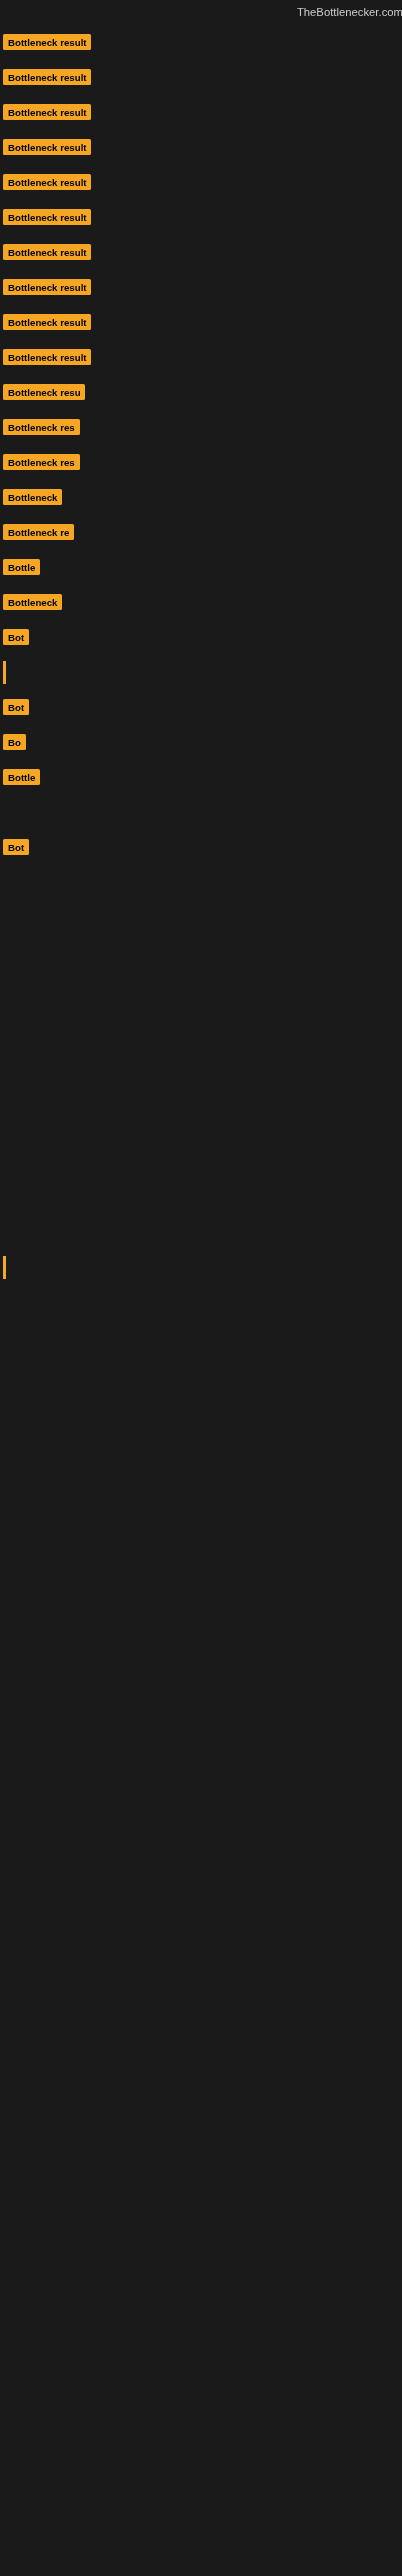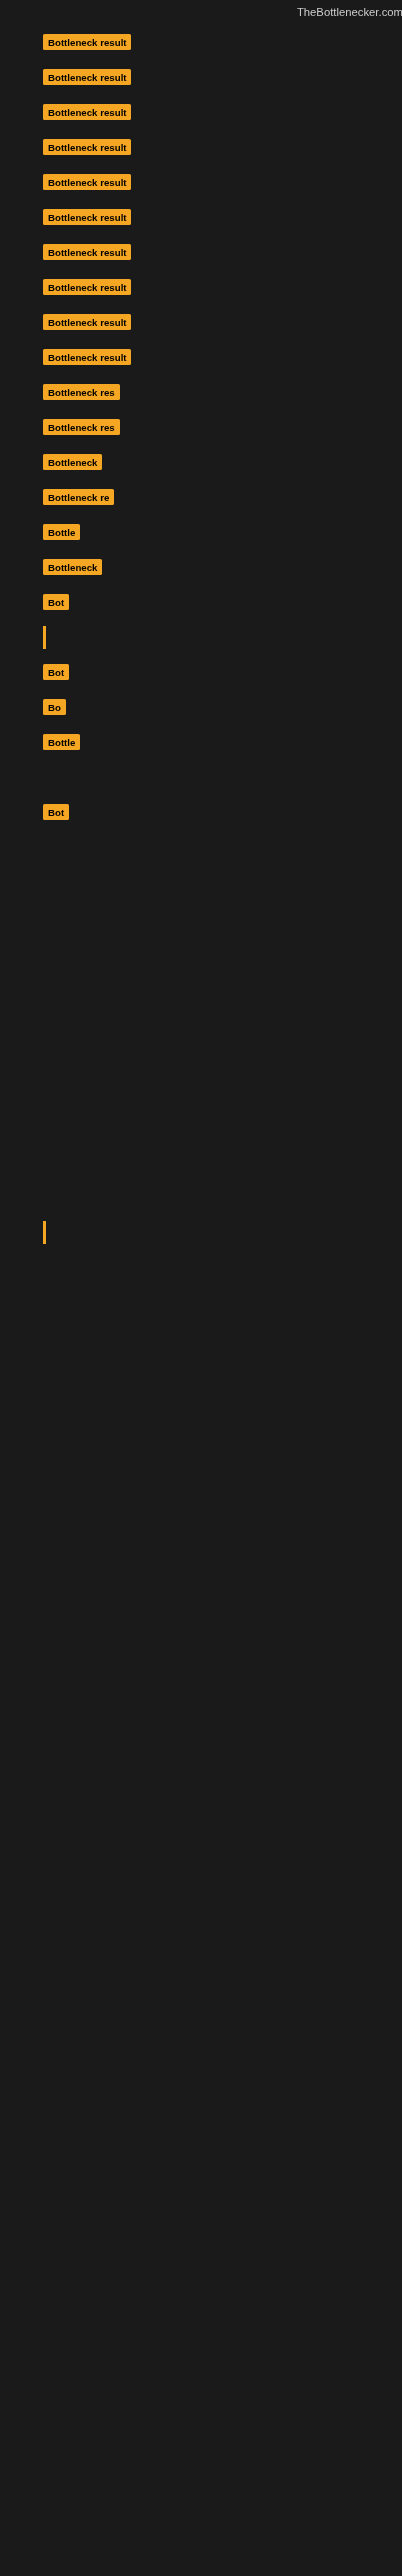--- a/index.html
+++ b/index.html
@@ -40,21 +40,20 @@
       display: flex;
       align-items: center;
       padding: 4.8px 3.2px;
       min-height: 35px;
     }
 
     .row-content {
       display: flex;
       align-items: center;
       width: 100%;
-      margin-left: 40px;
     }
   </style>
 </head>
 <body>
 
 <div>
   <div class="site-title">TheBottlenecker.com</div>
 </div>
 
 <div id="rows-container">
@@ -103,20 +102,25 @@
         <span class="bottleneck-badge">Bottleneck result</span>
       </div>
     </div>
     <div class="row">
       <div class="row-content">
         <span class="bottleneck-badge">Bottleneck result</span>
       </div>
     </div>
     <div class="row">
       <div class="row-content">
+        <span class="bottleneck-badge">Bottleneck resu</span>
+      </div>
+    </div>
+    <div class="row">
+      <div class="row-content">
         <span class="bottleneck-badge">Bottleneck res</span>
       </div>
     </div>
     <div class="row">
       <div class="row-content">
         <span class="bottleneck-badge">Bottleneck res</span>
       </div>
     </div>
     <div class="row">
       <div class="row-content">

